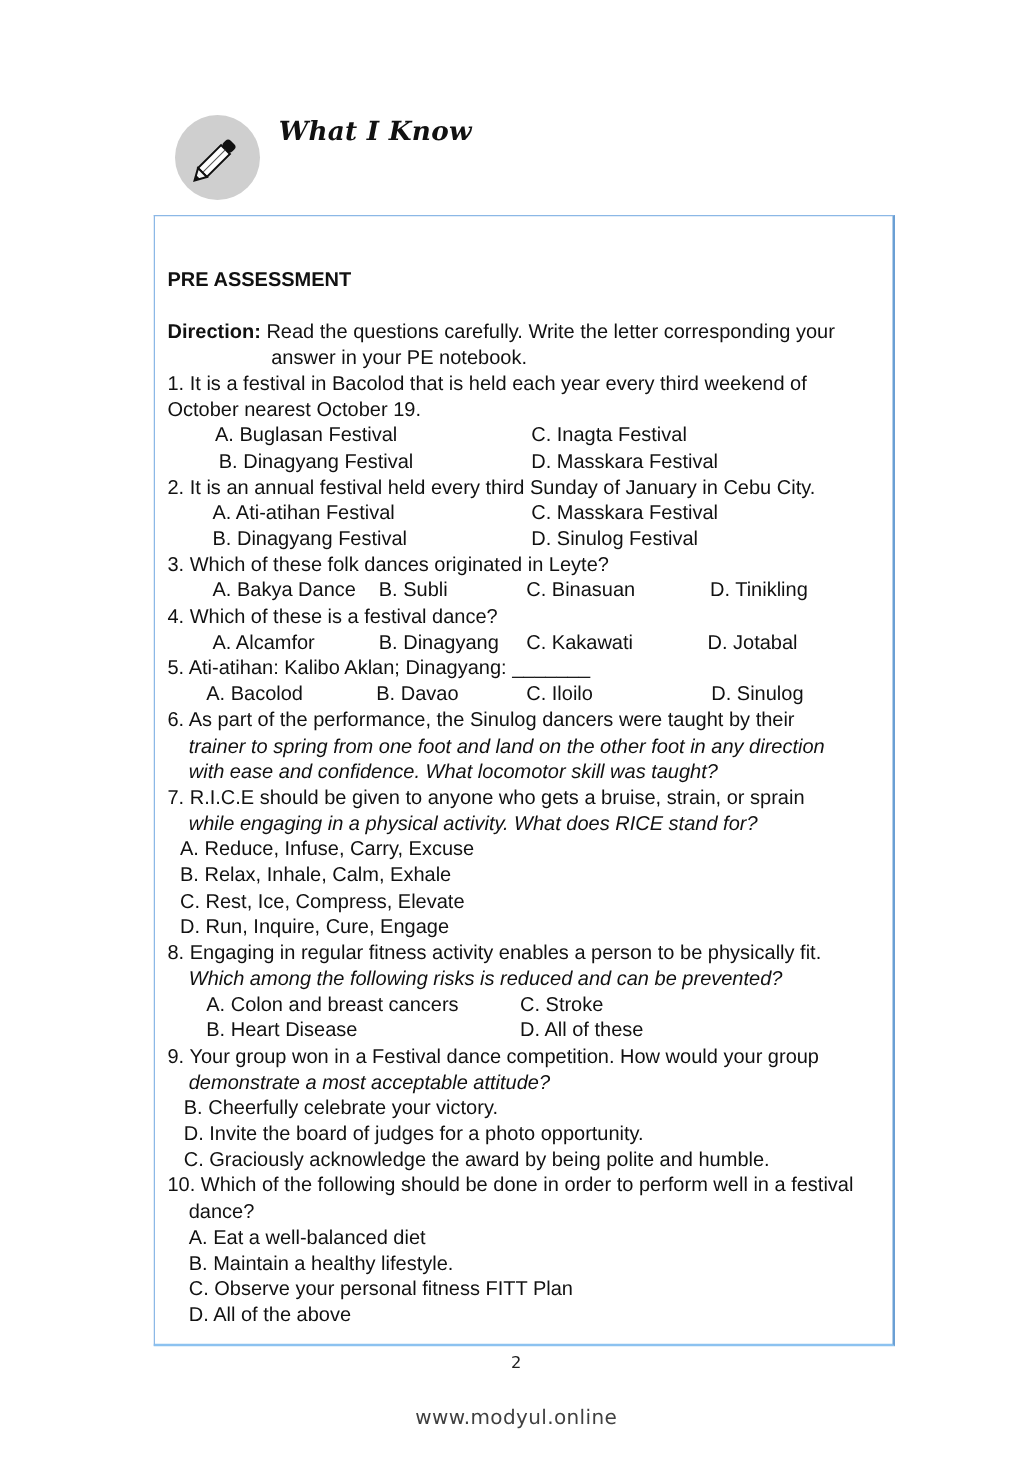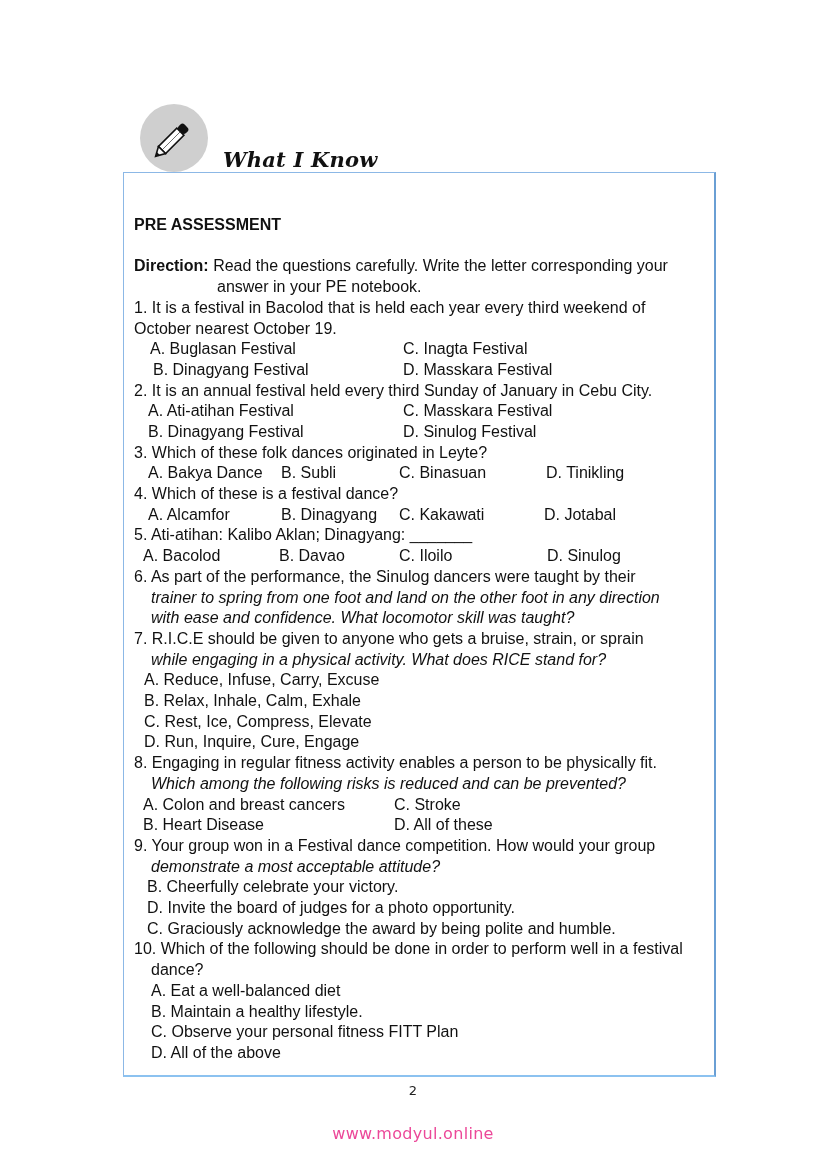--- a/index.html
+++ b/index.html
@@ -1,42 +1,42 @@
 <!DOCTYPE html>
 <html><head>
 <meta charset="utf-8">
 <style>
   html, body { margin: 0; padding: 0; background: #ffffff; }
   body { width: 826px; height: 1169px; position: relative; overflow: hidden;
          font-family: "Liberation Sans", sans-serif; color: #111; }
-  .header { position: absolute; left: 140px; top: 104px; height: 68px; display: flex; align-items: flex-end; }
+  .header { position: absolute; left: 140px; top: 92px; height: 68px; display: flex; align-items: flex-start; }
   .icon-circle { width: 68px; height: 68px; border-radius: 50%; background: #cfcfcf;
                  display: flex; align-items: center; justify-content: center; }
   .title { margin-left: 15px; font-family: "DejaVu Serif", serif; font-weight: bold;
            font-style: italic; font-size: 21px; color: #111; letter-spacing: 0.2px; }
   .box { position: absolute; left: 123px; top: 172px; width: 593px; height: 905px;
          border: 1px solid #8cb8e6; border-right: 2px solid #6a9fd4; border-bottom: 2px solid #8cc2f0;
          box-sizing: border-box; }
   .content { position: absolute; left: 134px; top: 178px; width: 574px;
              font-size: 16px; line-height: 20.7px; }
   .heading { font-weight: bold; font-size: 16px; margin-top: 37px; }
   .spacer { height: 20.7px; }
   .dir-label { font-weight: bold; }
   .dir-line2 { padding-left: 83px; }
   .q { }
   .q.justify { text-align: justify; text-align-last: left; }
   .cont { padding-left: 17px; font-style: italic; }
   .cont10 { padding-left: 17px; }
   .row { position: relative; height: 20.7px; white-space: nowrap; }
-  .row span { position: absolute; top: 0; }
+  .row span { position: absolute; top: 0; margin-left: 22px; }
   .optline { white-space: nowrap; }
   .page-num { position: absolute; left: 0; width: 826px; top: 1083px; text-align: center;
               font-family: "DejaVu Sans", sans-serif; font-size: 13px; color: #222; }
   .watermark { position: absolute; left: 0; width: 826px; top: 1124px; text-align: center;
-               font-family: "DejaVu Sans", sans-serif; font-size: 16px; color: #ec4899; letter-spacing: 0.3px; }
+               font-family: "DejaVu Sans", sans-serif; font-size: 16px; color: #404040; letter-spacing: 0.3px; }
 </style>
 </head>
 <body>
 
 <div class="header">
   <div class="icon-circle">
     <svg width="46" height="46" viewBox="0 0 46 46">
       <g transform="rotate(-45 23 23)">
         <rect x="6" y="18" width="26" height="10" fill="#ffffff" stroke="#111" stroke-width="1.6"></rect>
         <line x1="6" y1="23" x2="32" y2="23" stroke="#555" stroke-width="0.8"></line>

